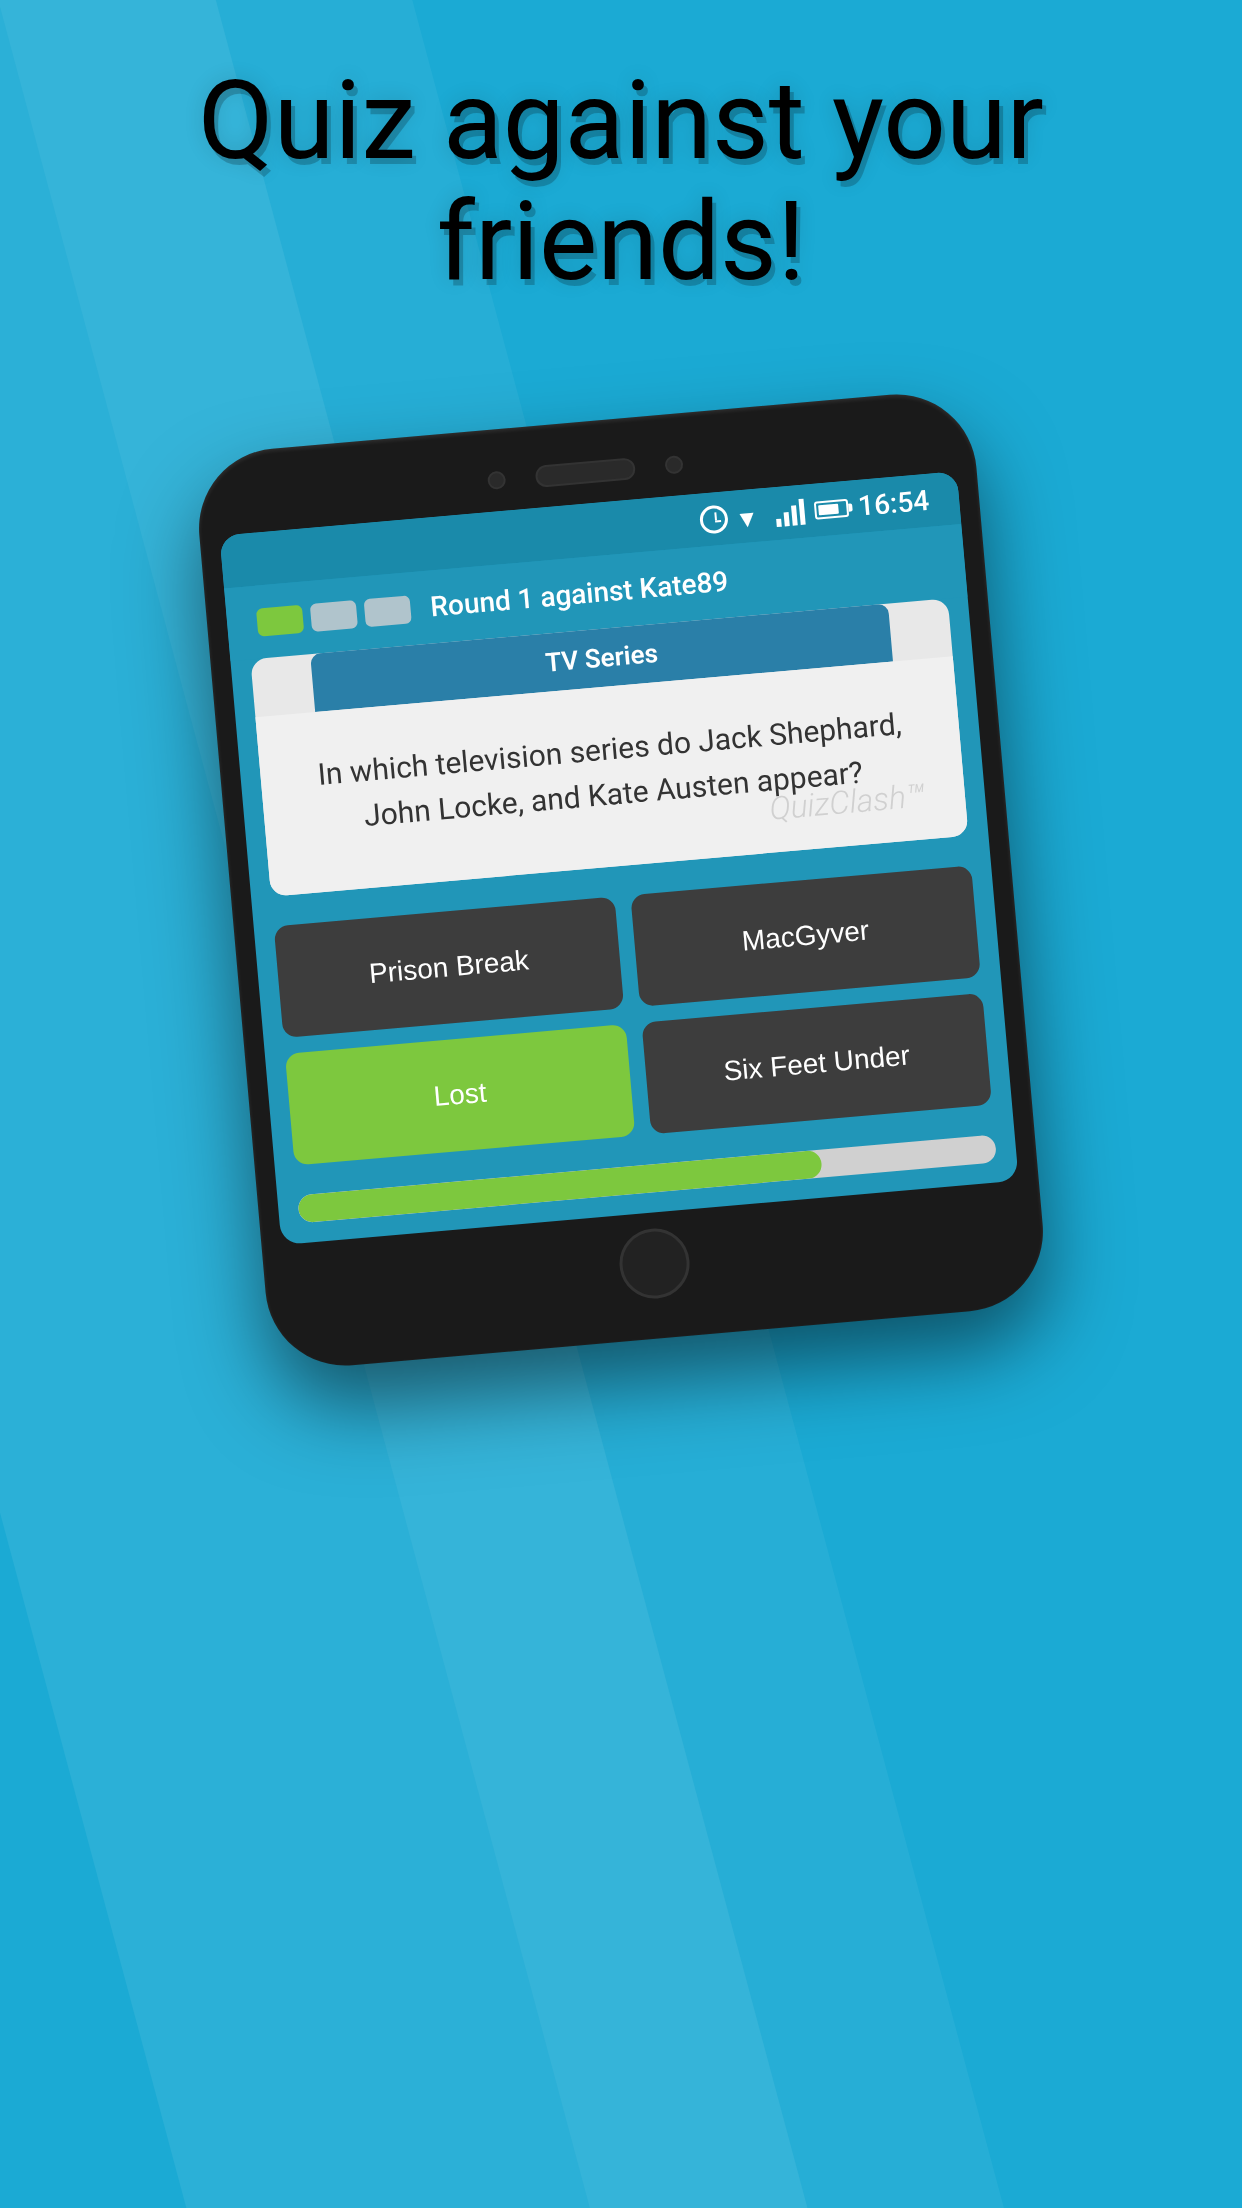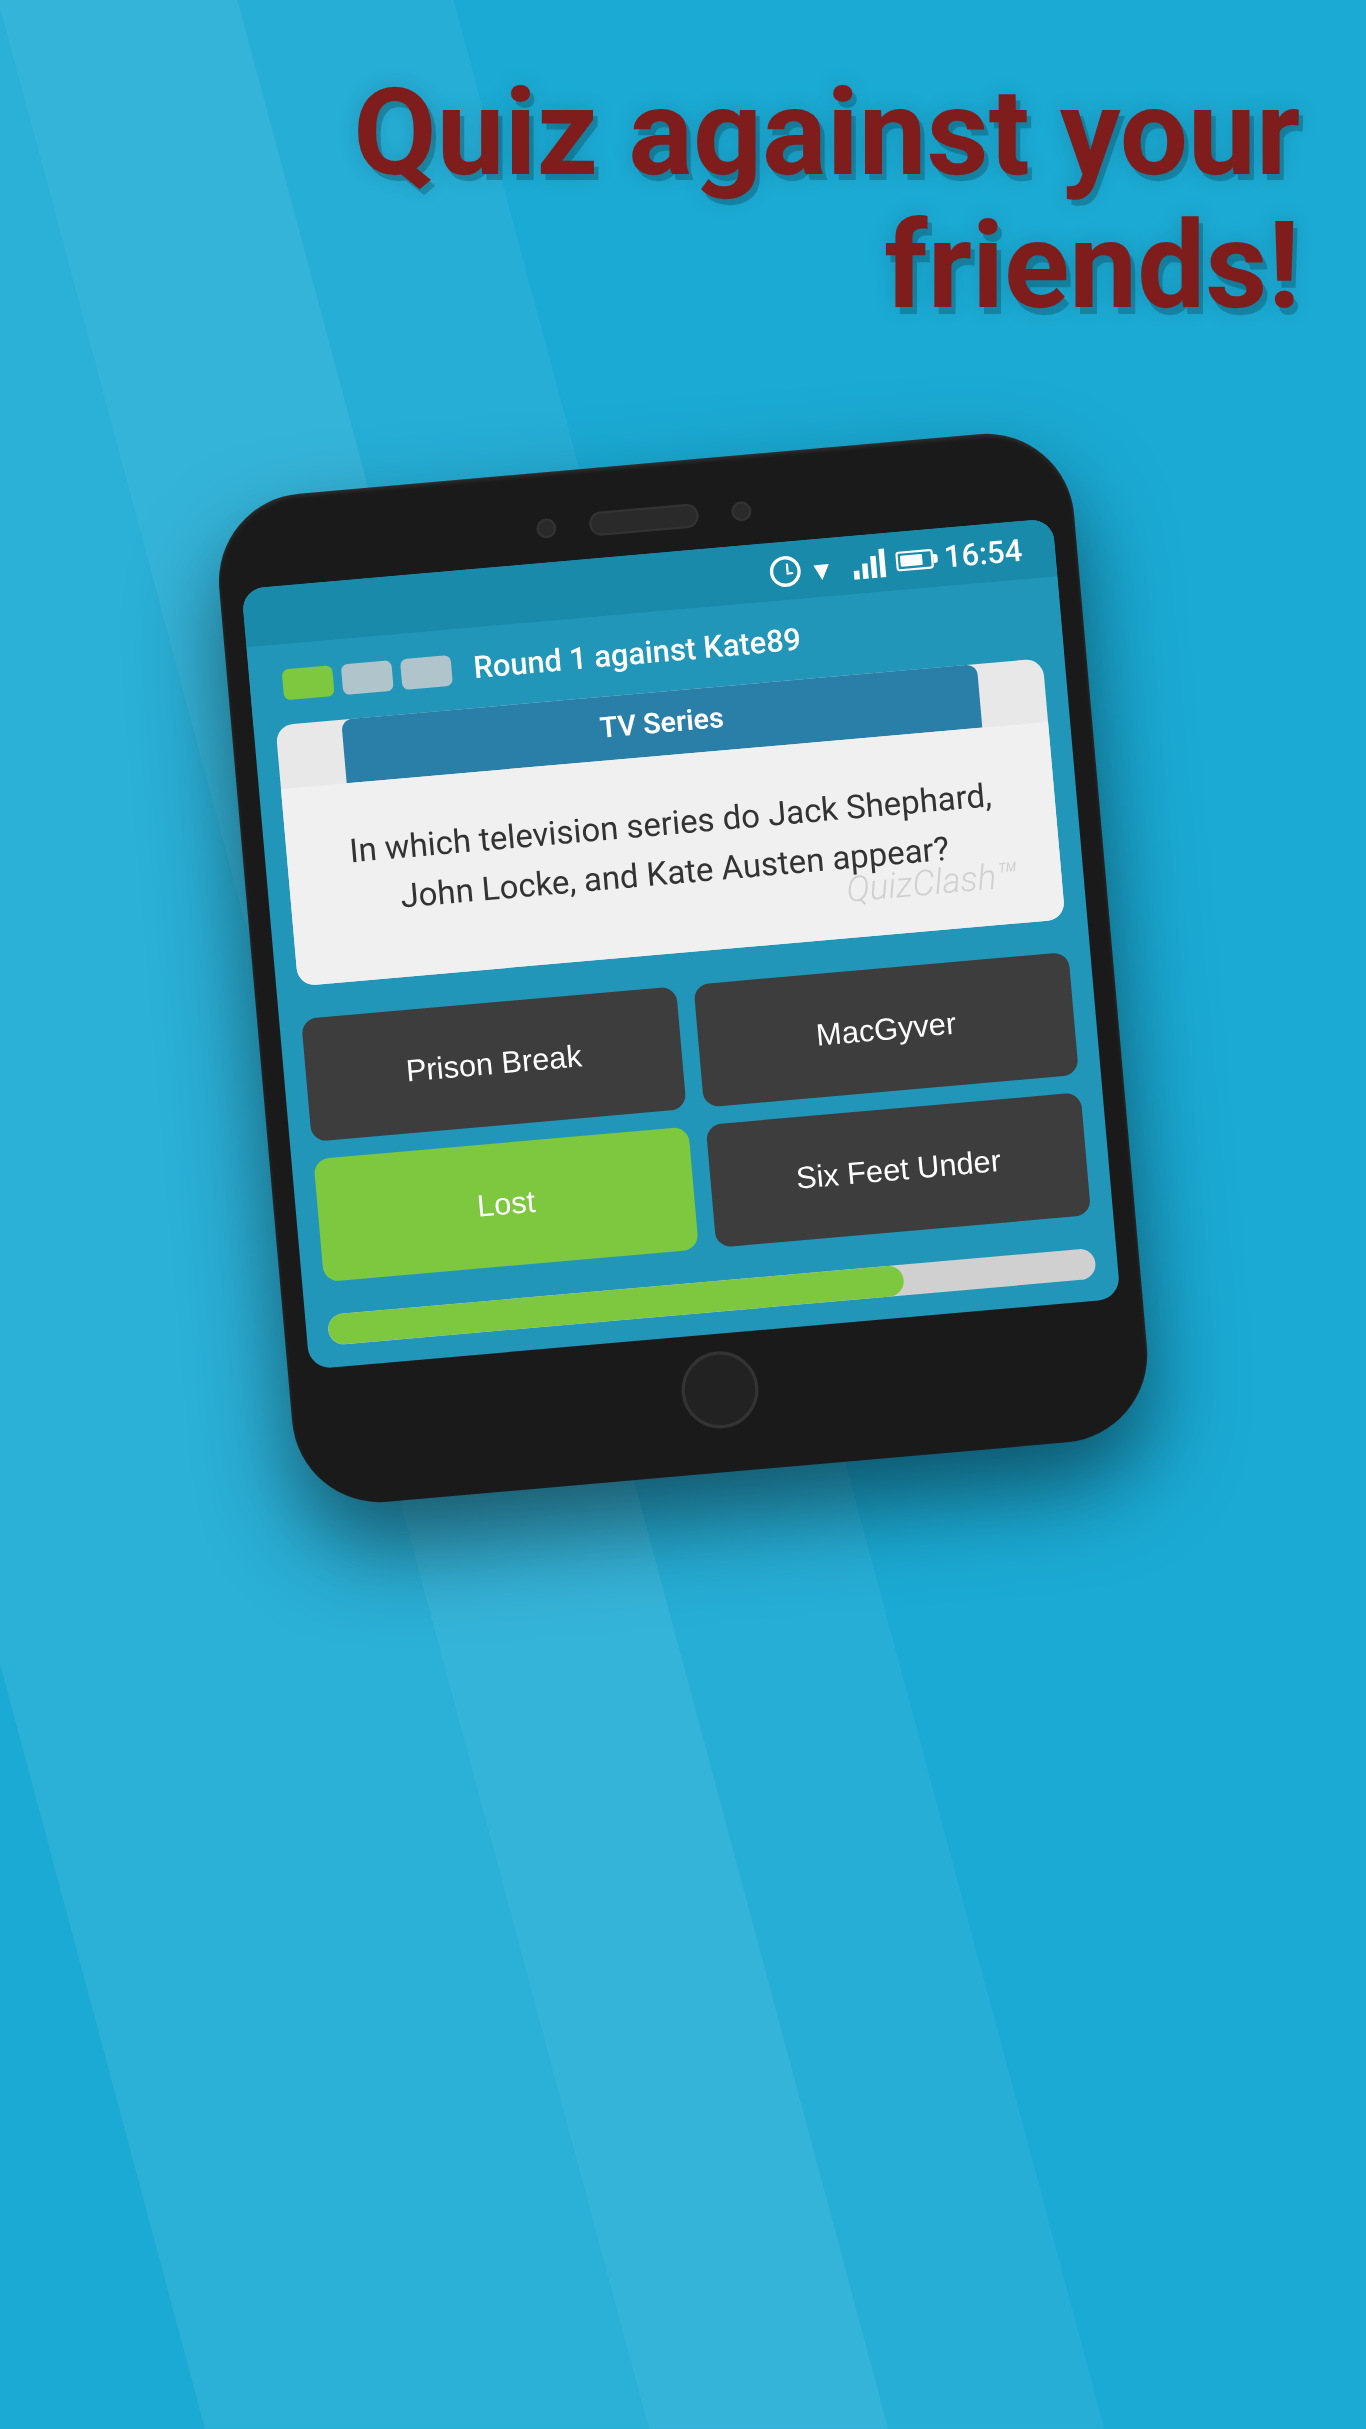--- a/index.html
+++ b/index.html
@@ -42,24 +42,24 @@
       background: rgba(255,255,255,0.05);
       transform: rotate(-15deg);
     }
 
     
     .hero-title {
       position: absolute;
       top: 60px;
       left: 60px;
       right: 60px;
-      text-align: right;
-      color: #7f1d1d;
+      text-align: center;
+      color: #000000;
       font-size: 110px;
-      font-weight: 700;
+      font-weight: 400;
       line-height: 1.1;
       text-shadow: 4px 6px 0px rgba(0,0,0,0.2), 0 0 20px rgba(0,0,0,0.15);
       z-index: 10;
     }
 
     
     .phone-wrapper {
       position: absolute;
       top: 420px;
       left: 50%;

